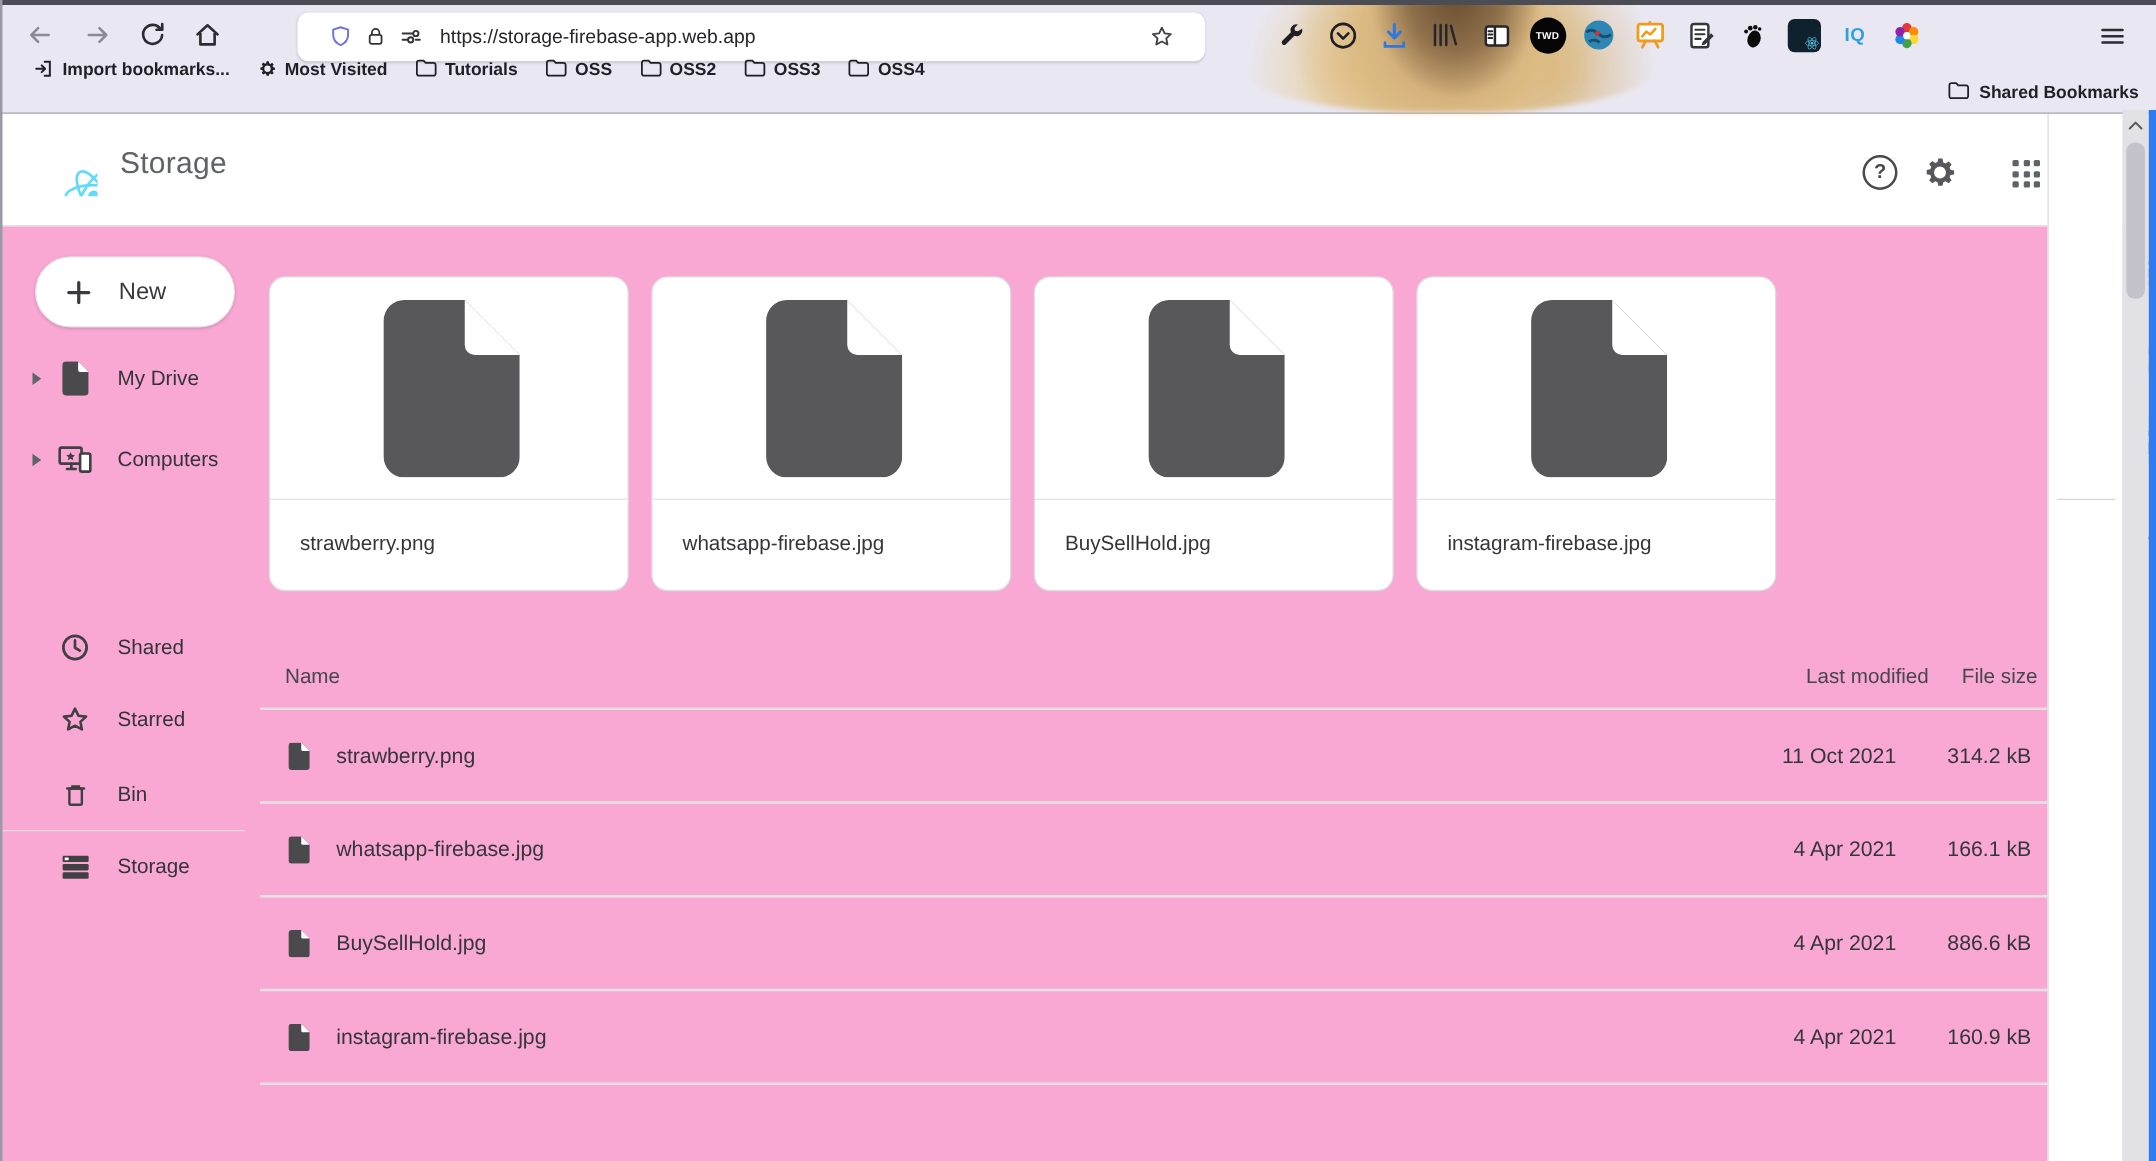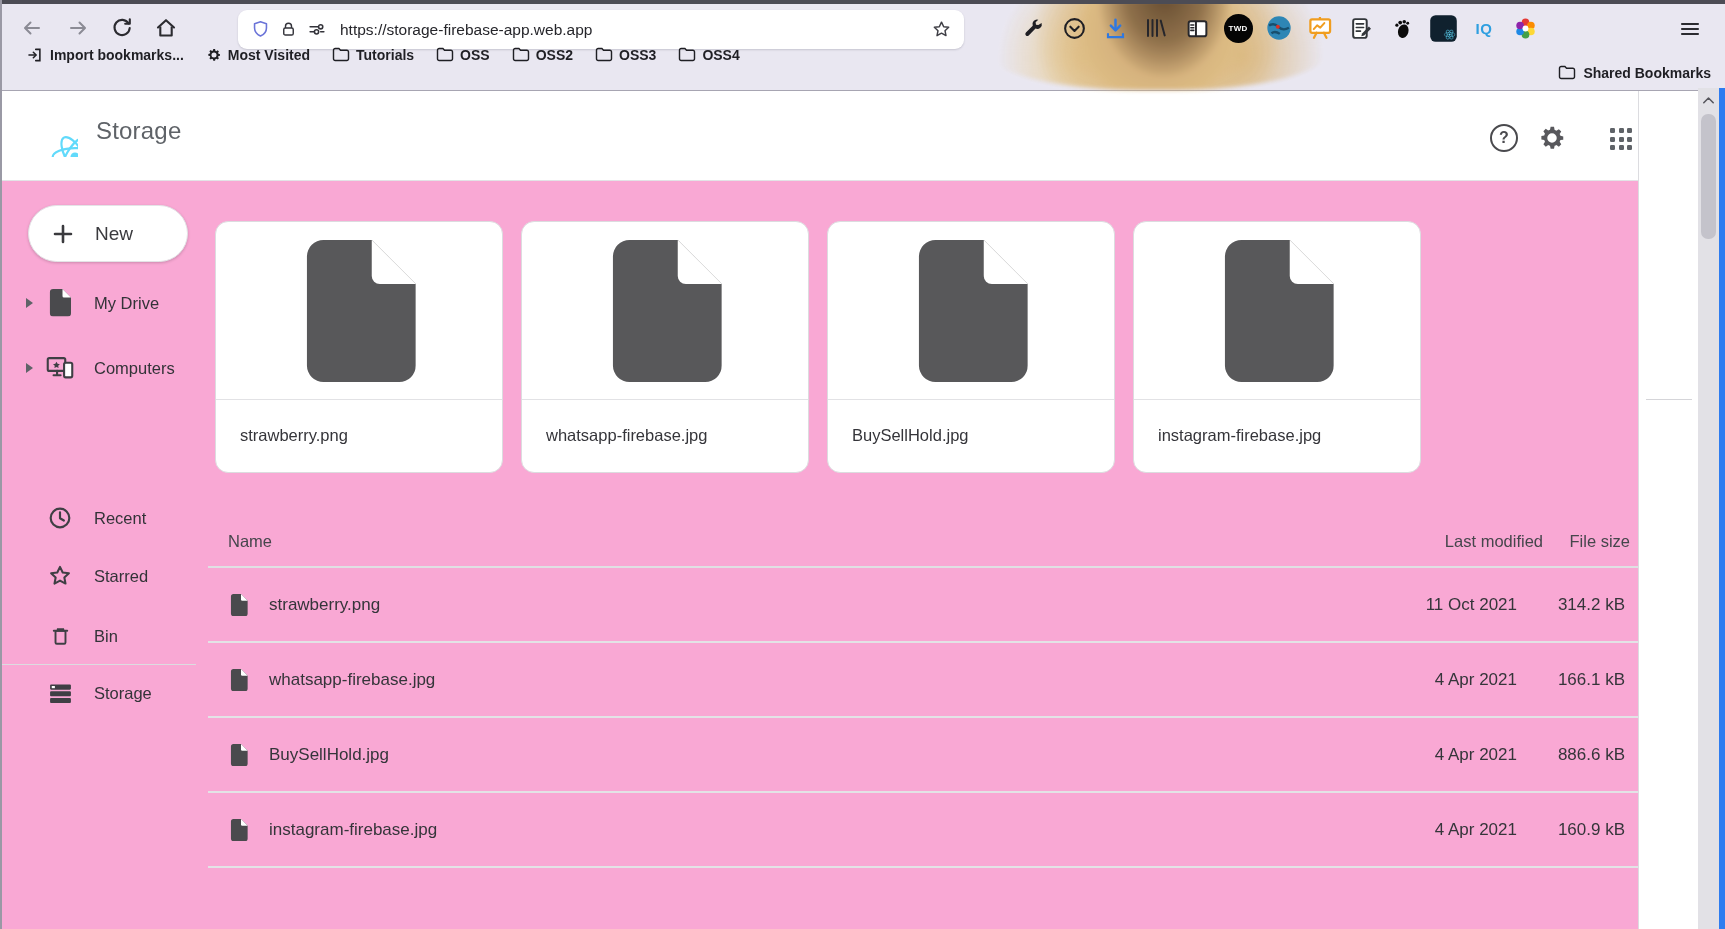--- a/index.html
+++ b/index.html
@@ -20,21 +20,21 @@
   .chrome{left:0;top:0;width:1725px;height:91px;background:#e9e7f1;border-bottom:1px solid #a7a5b2;z-index:5;}
   .hair{left:985px;top:0;width:345px;height:90px;border-radius:0 0 45% 45%;filter:blur(2px);opacity:.95;
     background:
       radial-gradient(ellipse 95px 120px at 52% -8%, #5e4326 0%, #8a6a42 40%, rgba(138,106,66,0) 72%),
       radial-gradient(ellipse 160px 150px at 50% 35%, #c9a06b 0%, #dcb97e 45%, rgba(220,185,126,0) 78%),
       radial-gradient(ellipse 120px 130px at 28% 65%, #e7cb92 0%, rgba(231,203,146,0) 70%),
       radial-gradient(ellipse 120px 130px at 74% 62%, #d9b67c 0%, rgba(217,182,124,0) 70%);
   }
   .navbtn{width:36px;height:36px;top:10px;display:flex;align-items:center;justify-content:center;border-radius:5px;z-index:6;}
   .urlbar{left:238px;top:10px;width:726px;height:39px;background:#ffffff;border-radius:9px;
-    box-shadow:0 1px 2px rgba(40,40,60,.18);display:flex;align-items:center;padding:0 12px;z-index:6;}
+    box-shadow:0 1px 2px rgba(40,40,60,.18);display:flex;align-items:center;padding:0 24px;z-index:6;}
   .urlbar .sep{width:8px;}
   .url-text{font-size:15.5px;color:#26262b;margin-left:12px;white-space:nowrap;flex:1;}
   .ext-row{left:1015px;top:10px;display:flex;gap:5px;z-index:6;}
   .ext{width:36px;height:36px;display:flex;align-items:center;justify-content:center;border-radius:6px;}
   .twd-badge{width:29px;height:29px;border-radius:50%;background:#050505;color:#fff;display:flex;align-items:center;justify-content:center;
     font-size:8px;font-weight:800;letter-spacing:.2px;}
   .iq-label{font-size:15px;font-weight:800;color:#2f9fe0;letter-spacing:.5px;}
 
   
   .bm-row{left:26px;top:39px;height:31px;display:flex;align-items:center;gap:22px;z-index:6;}
@@ -392,21 +392,21 @@
 
 
     <div class="srow" style="top:411px">
       <span class="tw"></span>
       <span class="iw">
         <svg width="26" viewBox="0 0 24 24">
             <circle cx="12" cy="12" r="8.6" stroke="#3f3f44" stroke-width="2" fill="none"></circle>
             <path d="M12 6.8v5.4l3.6 2.1" stroke="#3f3f44" stroke-width="2" fill="none" stroke-linecap="round" stroke-linejoin="round"></path>
           </svg>
       </span>
-      <span class="lbl">Recent</span>
+      <span class="lbl">Shared</span>
     </div>
 
     <div class="srow" style="top:469px">
       <span class="tw"></span>
       <span class="iw">
         <svg width="26" viewBox="0 0 24 24">
             <path d="M12 3.6l2.5 5.2 5.7.7-4.2 3.9 1.1 5.6-5.1-2.8-5.1 2.8 1.1-5.6L3.8 9.5l5.7-.7z" stroke="#3f3f44" stroke-width="1.9" fill="none" stroke-linejoin="round"></path>
           </svg>
       </span>
       <span class="lbl">Starred</span>

